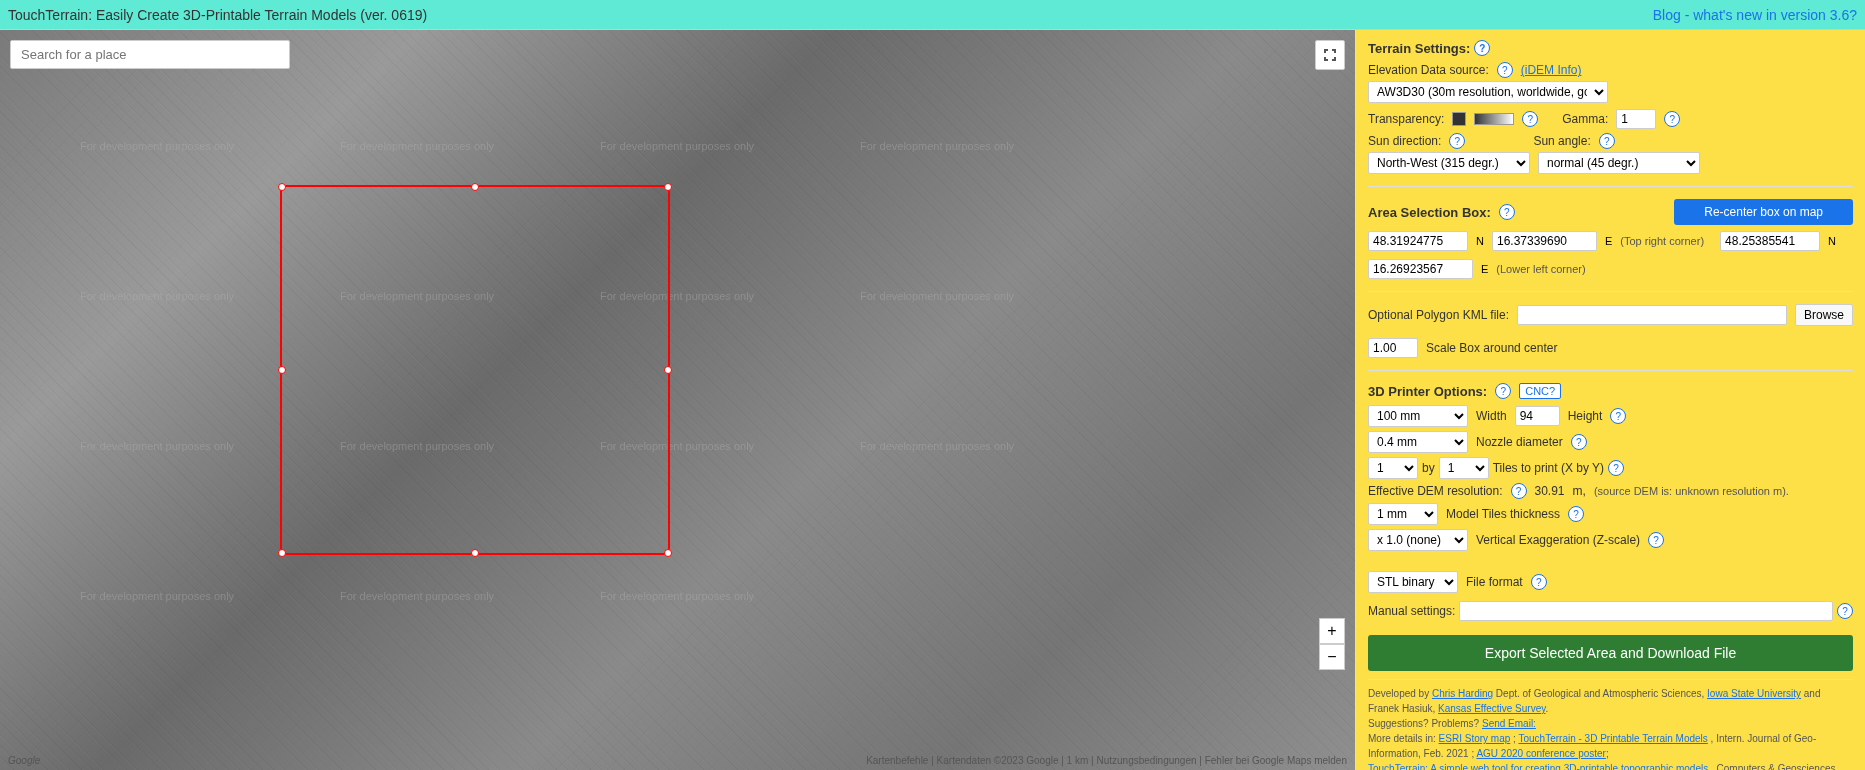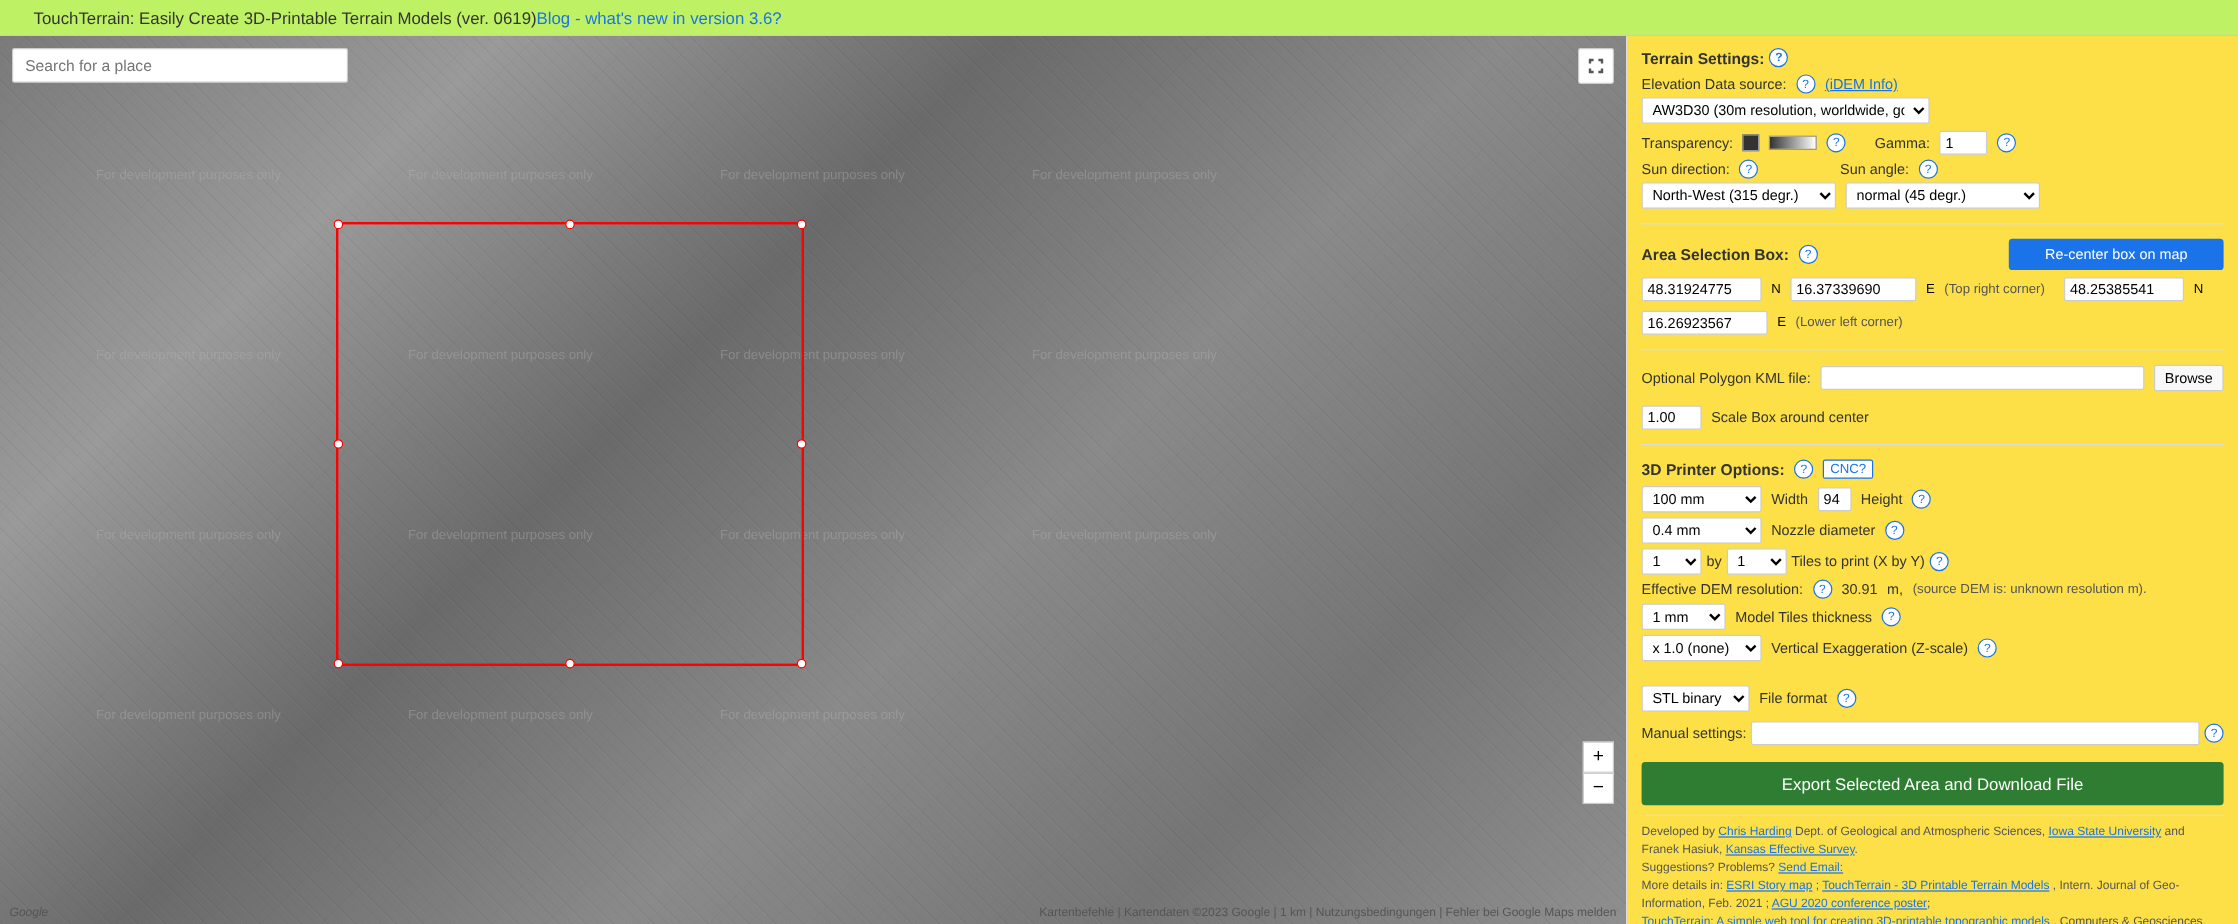--- a/index.html
+++ b/index.html
@@ -1,22 +1,23 @@
 <!DOCTYPE html>
 <html><head>
   <meta charset="utf-8">
   <style>
     * { box-sizing: border-box; margin: 0; padding: 0; }
     body { font-family: Arial, sans-serif; font-size: 12px; background: #f0f0f0; width: 1865px; height: 770px; overflow: hidden; }
 
     #header {
-      background: #bef264;
-      padding: 6px 28px;
-      display: flex;
-      align-items: center;
+      background: #5eead4;
+      padding: 6px 8px;
+      display: flex;
+      align-items: center;
+      justify-content: space-between;
       border-bottom: 1px solid #ccc;
       height: 30px;
     }
     #header-title { font-size: 14px; color: #333; font-weight: normal; }
     #header-blog { color: #1a73e8; font-size: 14px; text-decoration: none; }
 
     #main-layout {
       display: flex;
       height: 740px;
     }
@@ -449,21 +450,21 @@
     <div>
       <div class="row">
         <span class="section-title">3D Printer Options:</span>
         <span class="help-btn">?</span>
         <span class="cnc-btn">CNC?</span>
       </div>
 
       <div class="row" style="margin-top:6px;">
         <select class="small-select"><option>100 mm</option></select>
         <span class="label">Width</span>
-        <input type="text" style="width: 28px;" value="94">
+        <input type="text" style="width: 45px;" value="94">
         <span class="label">Height</span>
         <span class="help-btn">?</span>
       </div>
 
       <div class="row" style="margin-top:4px;">
         <select class="small-select"><option>0.4 mm</option></select>
         <span class="label">Nozzle diameter</span>
         <span class="help-btn">?</span>
       </div>
 

